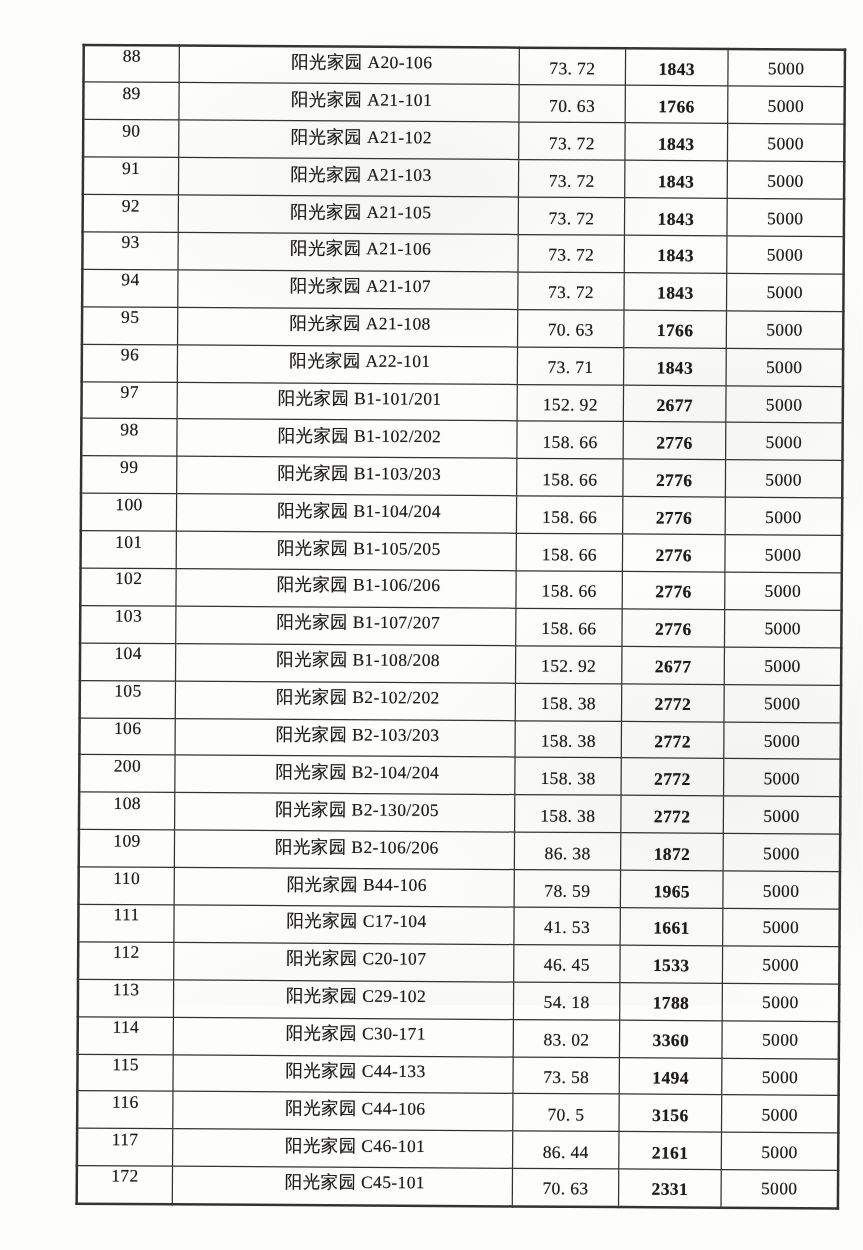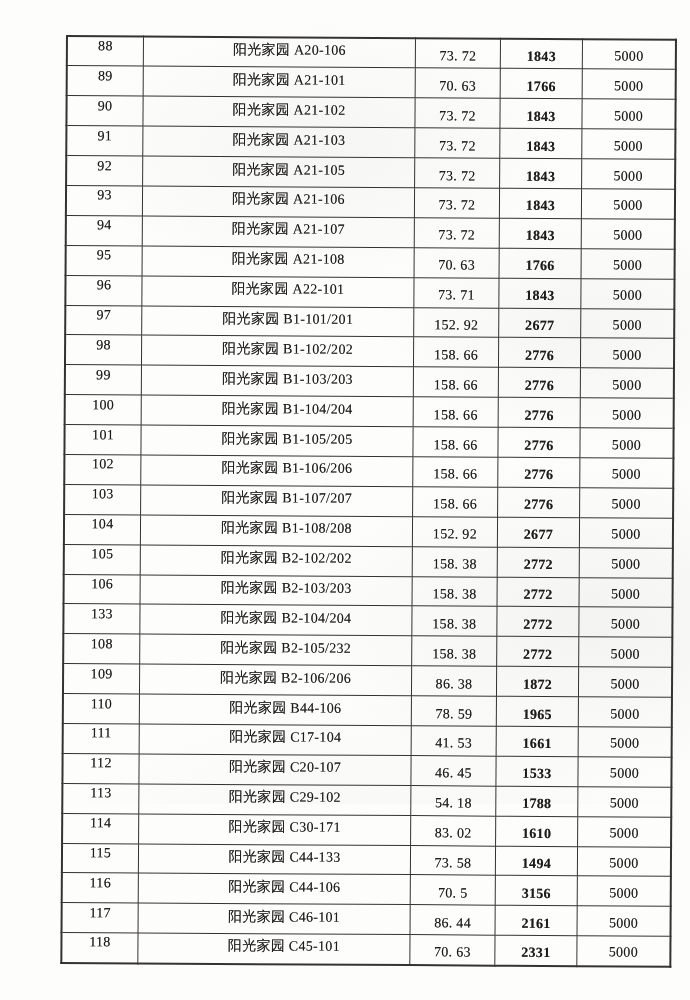--- a/index.html
+++ b/index.html
@@ -196,29 +196,29 @@
     <td class="c-dep"><span class="t">5000</span></td>
   </tr>
         <tr>
     <td class="c-no"><span class="t">106</span></td>
     <td class="c-name"><span class="t">阳光家园 B2-103/203</span></td>
     <td class="c-area"><span class="t">158. 38</span></td>
     <td class="c-amt"><span class="t">2772</span></td>
     <td class="c-dep"><span class="t">5000</span></td>
   </tr>
         <tr>
-    <td class="c-no"><span class="t">133</span></td>
+    <td class="c-no"><span class="t">200</span></td>
     <td class="c-name"><span class="t">阳光家园 B2-104/204</span></td>
     <td class="c-area"><span class="t">158. 38</span></td>
     <td class="c-amt"><span class="t">2772</span></td>
     <td class="c-dep"><span class="t">5000</span></td>
   </tr>
         <tr>
     <td class="c-no"><span class="t">108</span></td>
-    <td class="c-name"><span class="t">阳光家园 B2-105/232</span></td>
+    <td class="c-name"><span class="t">阳光家园 B2-130/205</span></td>
     <td class="c-area"><span class="t">158. 38</span></td>
     <td class="c-amt"><span class="t">2772</span></td>
     <td class="c-dep"><span class="t">5000</span></td>
   </tr>
         <tr>
     <td class="c-no"><span class="t">109</span></td>
     <td class="c-name"><span class="t">阳光家园 B2-106/206</span></td>
     <td class="c-area"><span class="t">86. 38</span></td>
     <td class="c-amt"><span class="t">1872</span></td>
     <td class="c-dep"><span class="t">5000</span></td>
@@ -248,21 +248,21 @@
     <td class="c-no"><span class="t">113</span></td>
     <td class="c-name"><span class="t">阳光家园 C29-102</span></td>
     <td class="c-area"><span class="t">54. 18</span></td>
     <td class="c-amt"><span class="t">1788</span></td>
     <td class="c-dep"><span class="t">5000</span></td>
   </tr>
         <tr>
     <td class="c-no"><span class="t">114</span></td>
     <td class="c-name"><span class="t">阳光家园 C30-171</span></td>
     <td class="c-area"><span class="t">83. 02</span></td>
-    <td class="c-amt"><span class="t">1610</span></td>
+    <td class="c-amt"><span class="t">3360</span></td>
     <td class="c-dep"><span class="t">5000</span></td>
   </tr>
         <tr>
     <td class="c-no"><span class="t">115</span></td>
     <td class="c-name"><span class="t">阳光家园 C44-133</span></td>
     <td class="c-area"><span class="t">73. 58</span></td>
     <td class="c-amt"><span class="t">1494</span></td>
     <td class="c-dep"><span class="t">5000</span></td>
   </tr>
         <tr>
@@ -273,21 +273,21 @@
     <td class="c-dep"><span class="t">5000</span></td>
   </tr>
         <tr>
     <td class="c-no"><span class="t">117</span></td>
     <td class="c-name"><span class="t">阳光家园 C46-101</span></td>
     <td class="c-area"><span class="t">86. 44</span></td>
     <td class="c-amt"><span class="t">2161</span></td>
     <td class="c-dep"><span class="t">5000</span></td>
   </tr>
         <tr>
-    <td class="c-no"><span class="t">118</span></td>
+    <td class="c-no"><span class="t">172</span></td>
     <td class="c-name"><span class="t">阳光家园 C45-101</span></td>
     <td class="c-area"><span class="t">70. 63</span></td>
     <td class="c-amt"><span class="t">2331</span></td>
     <td class="c-dep"><span class="t">5000</span></td>
   </tr>
       </tbody>
   </table>
 </div>
 
 </body></html>

